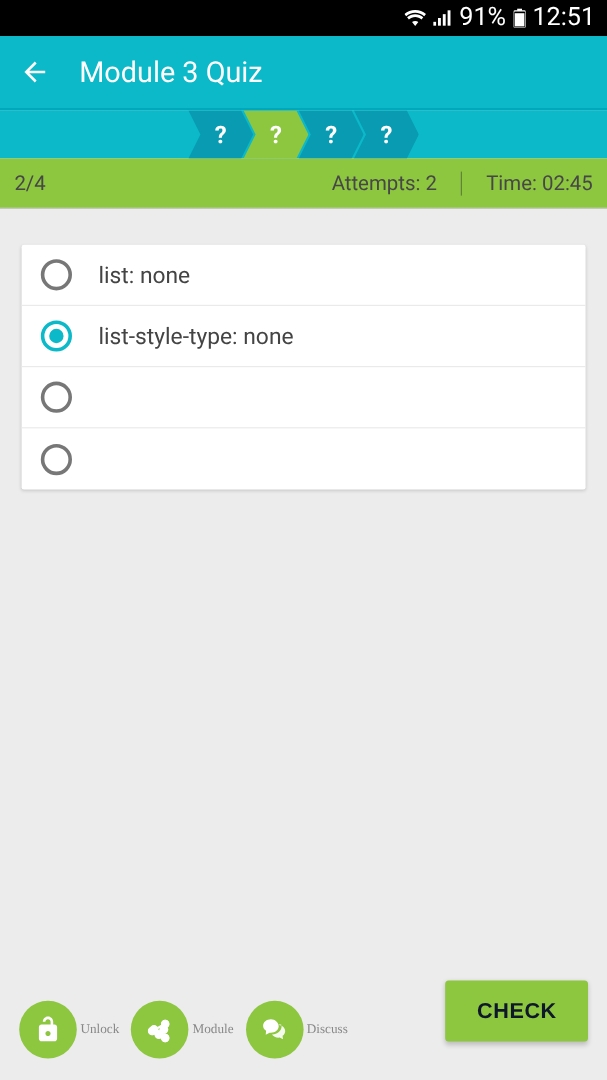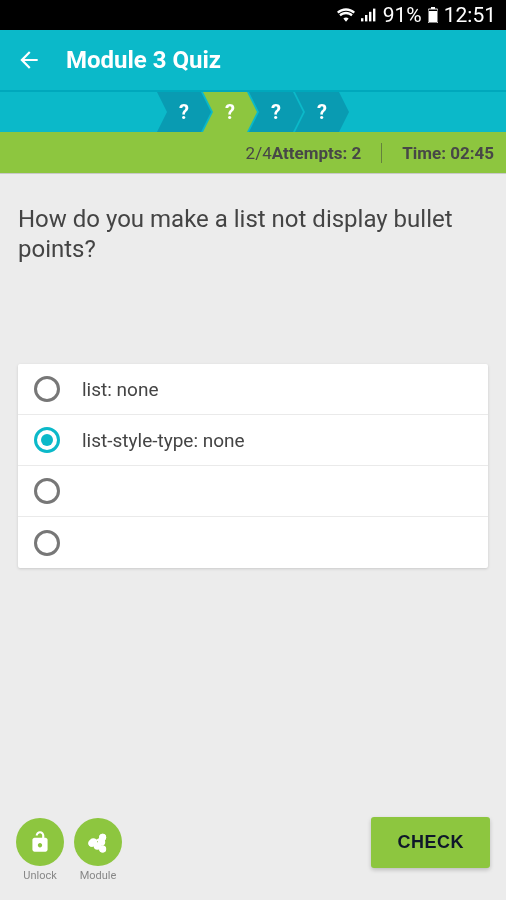--- a/index.html
+++ b/index.html
@@ -5,52 +5,52 @@
   * { margin: 0; padding: 0; box-sizing: border-box; }
   html, body { width: 506px; height: 900px; overflow: hidden; font-family: Roboto, Arial, sans-serif; }
   body { background: #ececec; display: flex; flex-direction: column; }
 
   
   .status-bar { height: 30px; background: #000; color: #fff; display: flex; align-items: center; justify-content: flex-end; padding: 0 10px; font-size: 21px; gap: 6px; }
   .status-bar .ico { display: inline-flex; align-items: center; }
 
   
   .app-bar { height: 62px; background: #0bb9c9; display: flex; align-items: center; padding: 0 14px; gap: 22px; border-bottom: 2px solid #00a8bc; }
-  .app-bar .title { color: #fff; font-size: 24px; font-weight: 700; }
+  .app-bar .title { color: #fff; font-size: 24px; font-weight: 400; }
   .back-btn { display: inline-flex; align-items: center; justify-content: center; width: 30px; height: 30px; cursor: pointer; }
 
   
   .progress-strip { height: 40px; background: #0bb9c9; display: flex; align-items: stretch; justify-content: center; }
   .progress-inner { display: flex; align-items: stretch; }
   .chev { position: relative; width: 54px; display: flex; align-items: center; justify-content: center; }
   .chev svg { position: absolute; inset: 0; }
   .chev span { position: relative; color: #fff; font-size: 20px; font-weight: 700; }
 
   
-  .info-strip { height: 42px; background: #8dc63f; font-size: 17px; display: flex; align-items: center; padding: 0 12px; color: #474747; border-bottom: 1px solid #c9c9c9; text-align: right; }
+  .info-strip { height: 42px; background: #8dc63f; font-size: 17px; display: flex; align-items: center; padding: 0 12px; color: #474747; border-bottom: 1px solid #c9c9c9; }
   .info-left { flex: 1; }
-  .info-right { display: flex; align-items: center; gap: 20px; font-weight: bold; }
+  .info-right { display: flex; align-items: center; gap: 20px; }
   .divider { width: 1px; height: 20px; background: rgba(60,60,60,.5); }
 
   
   .content { flex: 1; padding: 30px 18px 0; position: relative; }
   .question { font-size: 24px; color: #444; line-height: 1.25; margin-bottom: 100px; }
 
   .card { background: #fff; border-radius: 2px; box-shadow: 0 1px 3px rgba(0,0,0,.15); }
   .option { display: flex; align-items: center; height: 51px; padding: 0 16px; border-bottom: 1px solid #eaeaea; cursor: pointer; gap: 22px; }
   .option:last-child { border-bottom: none; }
   .radio { width: 26px; height: 26px; border: 3px solid #777; border-radius: 50%; display: inline-flex; align-items: center; justify-content: center; flex-shrink: 0; }
   .radio.selected { border-color: #0bb9c9; }
   .radio.selected::after { content: ""; width: 12px; height: 12px; background: #0bb9c9; border-radius: 50%; }
   .option-text { font-size: 19px; color: #444; }
 
   
   .bottom { display: flex; align-items: flex-end; padding: 14px 16px 18px; gap: 12px; }
   .bottom-left { display: flex; gap: 10px; }
-  .fab { display: flex; flex-direction: column; align-items: center; gap: 3px; }
+  .fab { display: flex; flex-direction: row; align-items: center; gap: 3px; font-family: Liberation Serif, serif; }
   .fab .circle { width: 48px; height: 48px; border-radius: 50%; background: #8dc63f; display: inline-flex; align-items: center; justify-content: center; cursor: pointer; }
   .fab .label { font-size: 11px; color: #888; }
   .spacer { flex: 1; }
   .check-btn { background: #8dc63f; color: #0f172a; font-size: 18px; font-weight: 700; letter-spacing: .5px; border: none; border-radius: 3px; padding: 15px 26px; cursor: pointer; box-shadow: 0 2px 4px rgba(0,0,0,.2); margin-bottom: 14px; }
 </style>
 </head>
 <body>
 
 <div class="status-bar">
   <span class="ico">
@@ -118,21 +118,20 @@
 <div class="info-strip">
   <div class="info-left">2/4</div>
   <div class="info-right">
     <span>Attempts: 2</span>
     <span class="divider"></span>
     <span>Time: 02:45</span>
   </div>
 </div>
 
 <div class="content">
-  <div class="question">How do you make a list not display bullet points?</div>
 
   <div class="card">
     <div class="option">
       <span class="radio"></span>
       <span class="option-text">list: none</span>
     </div>
     <div class="option">
       <span class="radio selected"></span>
       <span class="option-text">list-style-type: none</span>
     </div>
@@ -165,16 +164,25 @@
             <path fill="#fff" d="M12 5c-3 0-5 1.5-5 4 0 2 1.5 3.5 3.5 3.9L9 15l3-2c3 0 5-1.5 5-4S15 5 12 5z" opacity="0"></path>
             <g>
               <circle cx="8" cy="12" r="3.2" fill="#fff"></circle>
               <circle cx="15" cy="12" r="3.2" fill="#fff"></circle>
               <circle cx="11.5" cy="15.5" r="3.2" fill="#fff"></circle>
             </g>
           </svg>
       </span>
       <span class="label">Module</span>
     </div>
+    <div class="fab">
+      <span class="circle">
+        <svg width="26" height="26" viewBox="0 0 24 24">
+            <path fill="#fff" d="M9 4C5.7 4 3 6.2 3 9c0 1.6 0.9 3 2.3 3.9L5 16l3-1.6C8.3 14.5 8.7 14.5 9 14.5c3.3 0 6-2.2 6-5S12.3 4 9 4z"></path>
+            <path fill="#fff" d="M15 8c0 0.2 0 0.3 0 0.5 3 0.3 5 2.3 5 4.7 0 1.4-0.8 2.7-2 3.5l0.3 2.8-2.6-1.4c-0.3 0-0.5 0.1-0.8 0.1-2.2 0-4.1-1-5.1-2.5 0.1 0 0.1 0 0.2 0 4 0 7.2-2.8 7.2-6.3C17.1 9 17 8.5 16.9 8H15z" opacity="0.9"></path>
+          </svg>
+      </span>
+      <span class="label">Discuss</span>
+    </div>
   </div>
   <div class="spacer"></div>
   <button class="check-btn">CHECK</button>
 </div>
 
 </body></html>

